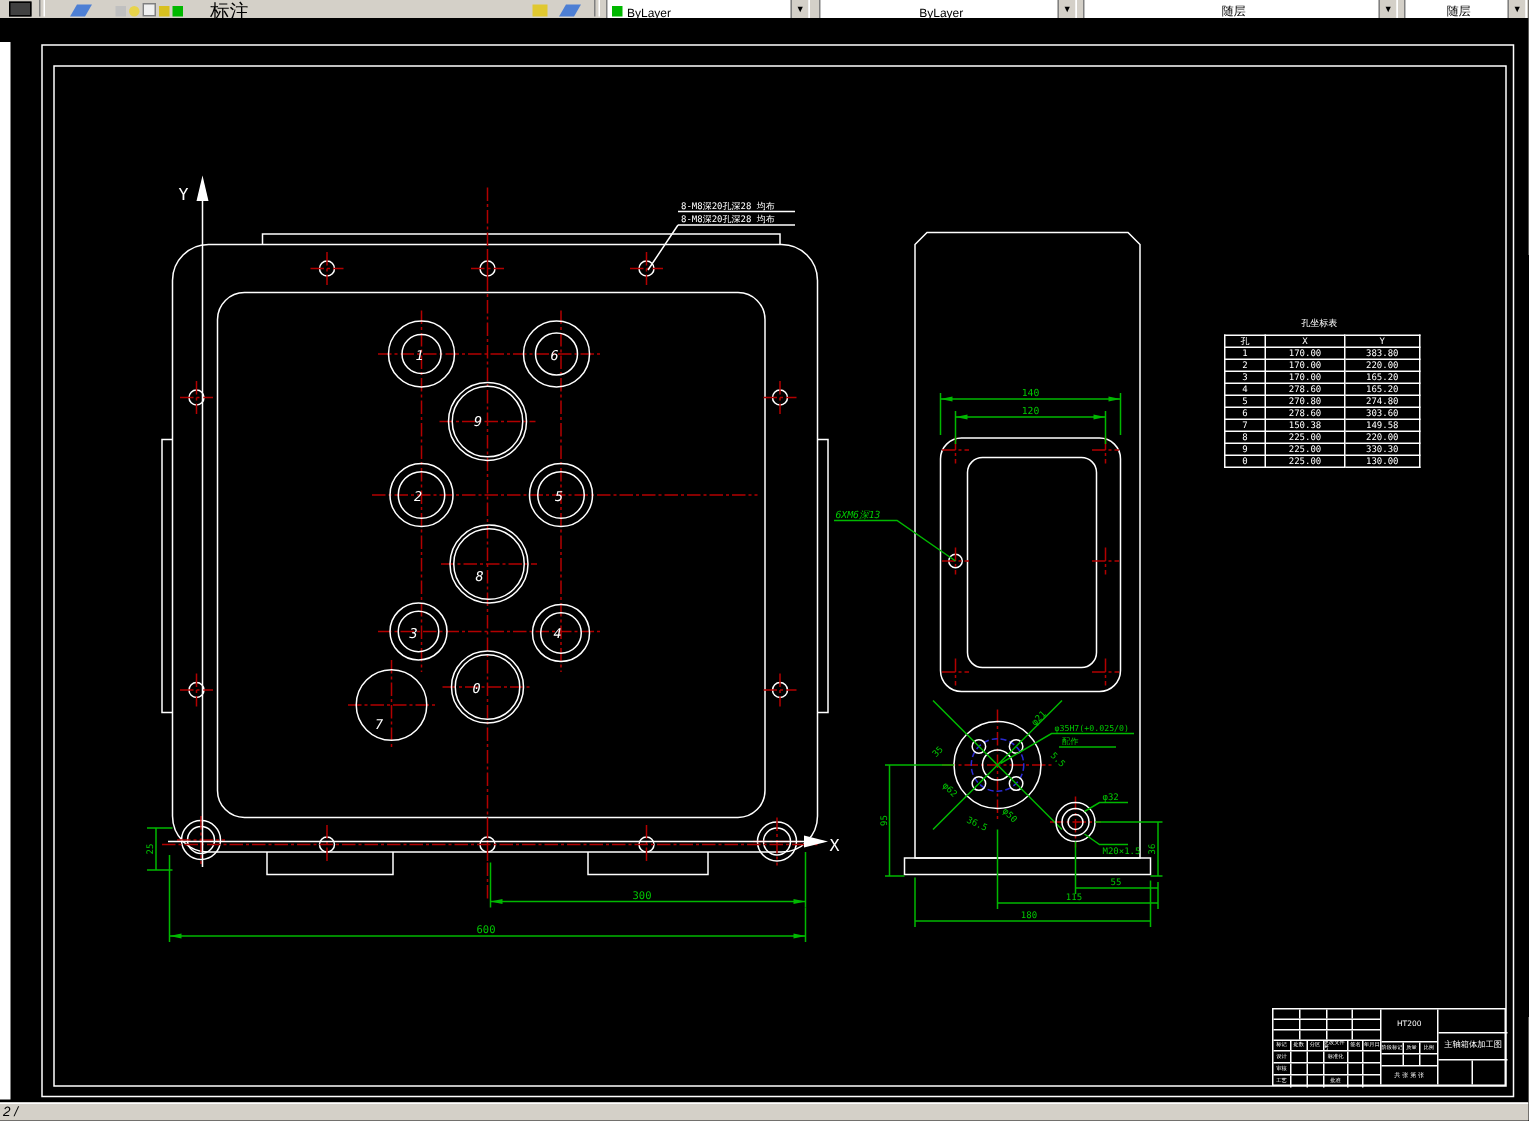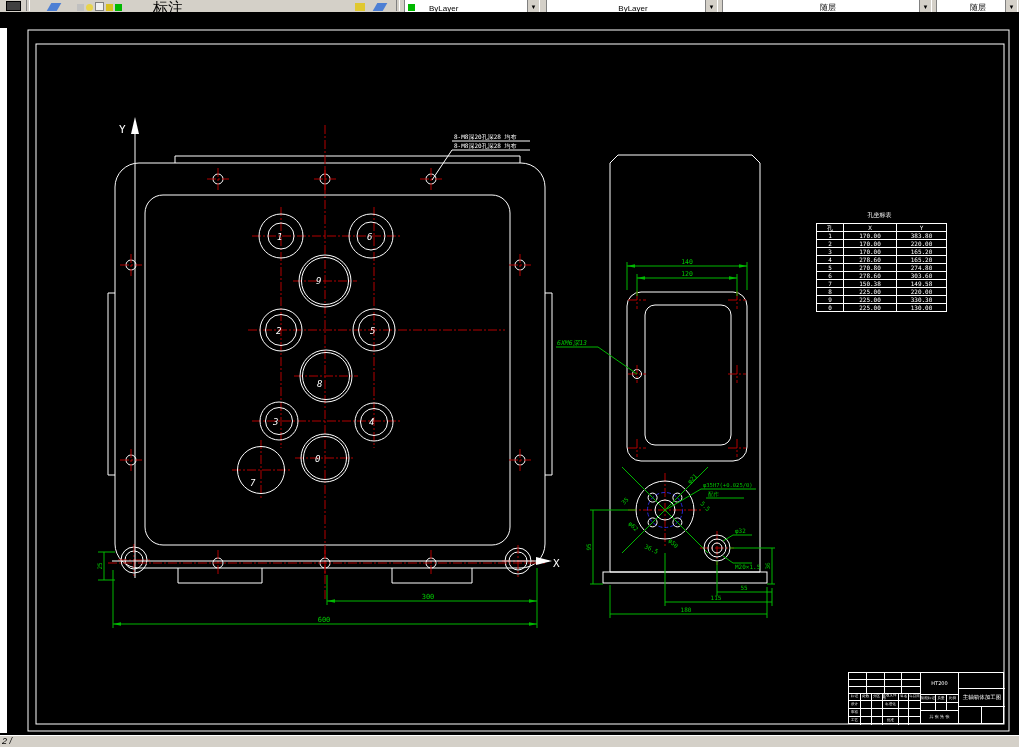--- a/index.html
+++ b/index.html
@@ -4,25 +4,25 @@
 <style>
   html,body{margin:0;padding:0;background:#555;}
   #screen{position:relative;width:1019px;height:747px;background:#d4d0c8;overflow:hidden;
           font-family:"Liberation Sans",sans-serif;}
   
   #toolbar{position:absolute;left:0;top:0;width:1019px;height:12px;background:#d4d0c8;overflow:hidden;}
   .tbtn{position:absolute;top:0;height:11px;display:flex;align-items:flex-end;justify-content:center;}
   .sep{position:absolute;top:0;height:11px;width:2px;border-left:1px solid #808080;border-right:1px solid #fff;}
   .combo{position:absolute;top:-1px;height:13px;background:#fff;border:1px solid;border-color:#808080 #fff #fff #808080;
          display:flex;align-items:flex-end;font-size:8px;color:#000;overflow:hidden;}
-  .combo .cval{flex:1;padding-left:14px;white-space:nowrap;font-family:"Liberation Sans",sans-serif;}
+  .combo .cval{flex:1;padding-left:3px;white-space:nowrap;font-family:"Liberation Sans",sans-serif;}
   .combo .darr{width:11px;height:13px;background:#d4d0c8;border-left:1px solid #808080;font-size:6px;
          display:flex;align-items:center;justify-content:center;color:#000;}
   .microicon{display:inline-block;width:7px;height:7px;margin-right:2px;}
-  .tblabel{position:absolute;top:-1px;font-size:15px;color:#000;margin-left:13px;}
+  .tblabel{position:absolute;top:-1px;font-size:13px;color:#000;}
   
   #canvas{position:absolute;left:0;top:12px;width:1019px;height:723px;background:#000;}
   #paper-strip{position:absolute;left:0;top:16px;width:7px;height:705px;background:#fff;}
   svg{position:absolute;left:0;top:0;}
   .w{stroke:#fff;fill:none;stroke-width:1;}
   .rd{stroke:#b20000;fill:none;stroke-width:1;stroke-dasharray:9 2 2 2;}
   .g{stroke:#00b800;fill:none;stroke-width:1;}
   .bl{stroke:#2a2ad4;fill:none;stroke-width:1;stroke-dasharray:4 2;}
   .gf{fill:#00b800;stroke:none;}
   .wf{fill:#fff;stroke:none;}

